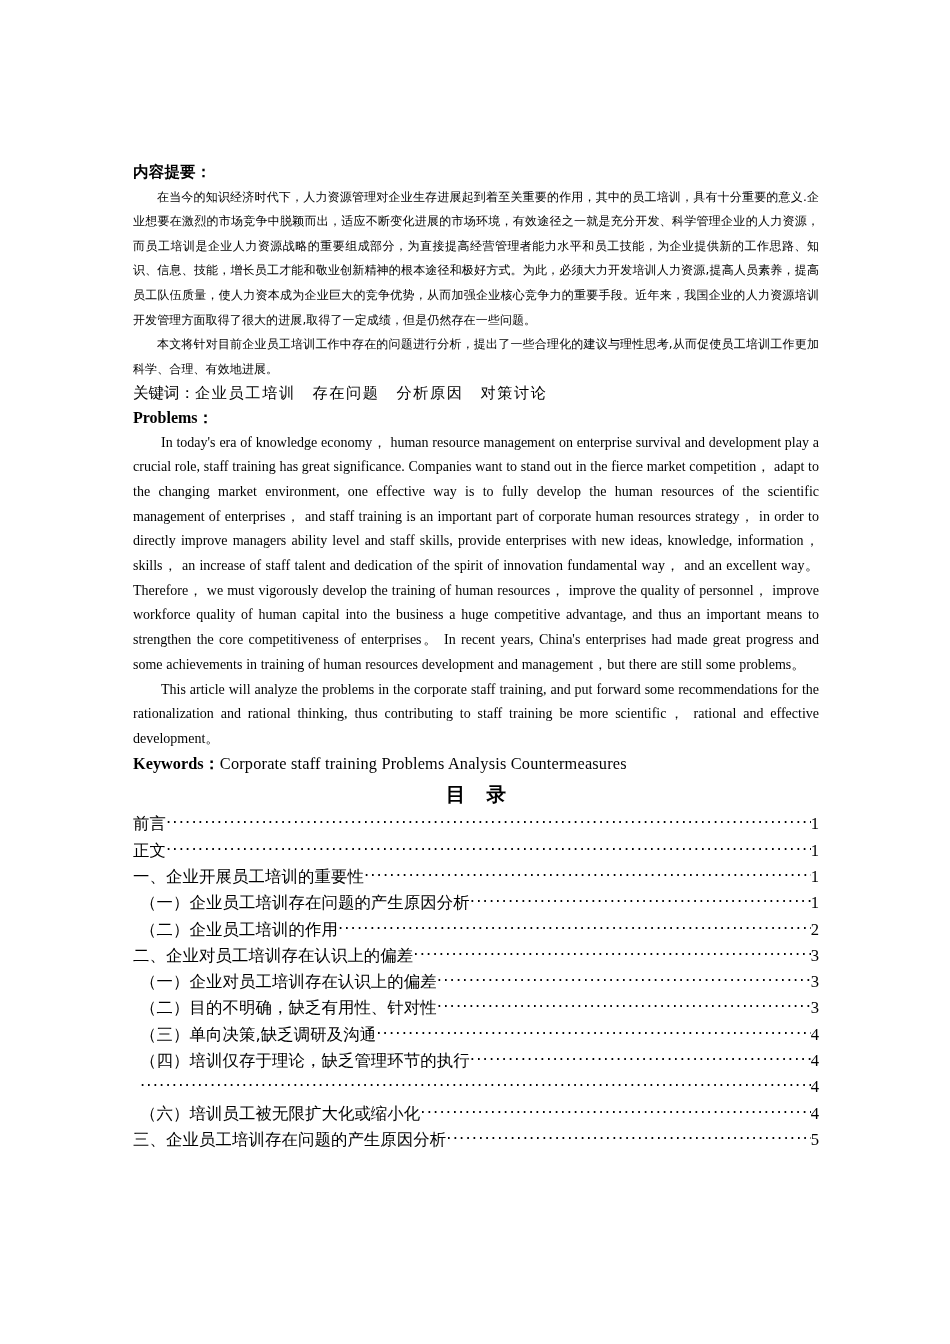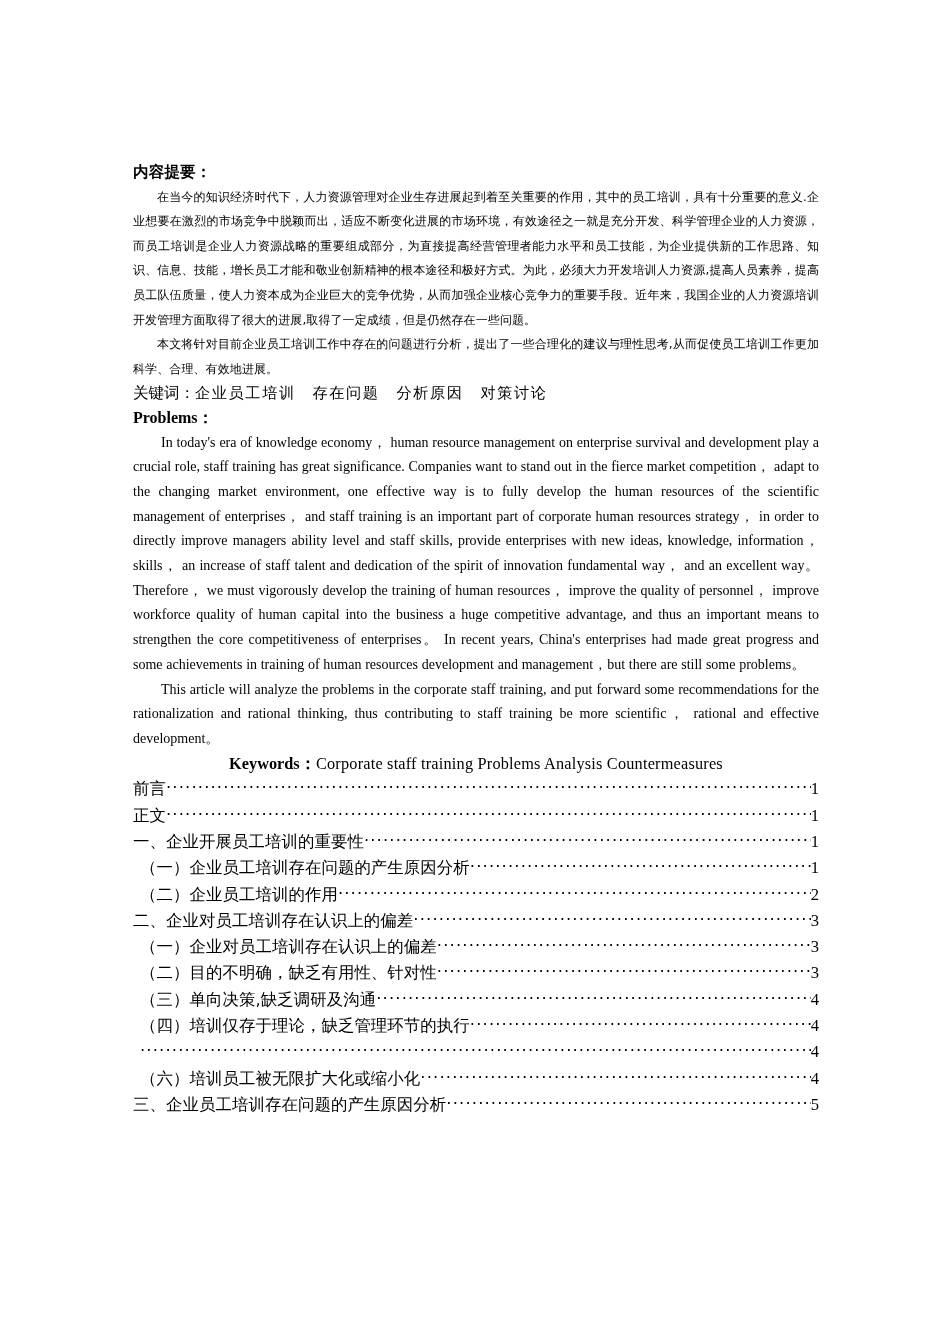--- a/index.html
+++ b/index.html
@@ -86,21 +86,20 @@
     text-indent: 2em;
     margin: 0;
     word-spacing: 0.2px;
   }
   .kw-en-line {
     font-family: "Liberation Serif", "DejaVu Serif", serif;
     font-size: 16.3px;
     line-height: 24.7px;
     margin: 0;
     white-space: nowrap;
-    text-align: center;
   }
   .kw-en-label {
     font-weight: bold;
   }
   .kw-en-terms {
     letter-spacing: 0.2px;
   }
 
   
   .toc-title {
@@ -175,20 +174,21 @@
       <p class="en-para">In today's era of knowledge economy，  human resource management on enterprise survival and development play a crucial role, staff training has great significance. Companies want to stand out in the fierce market competition，  adapt to the changing market environment, one effective way is to fully develop the human resources of the scientific management of enterprises，  and staff training is an important part of corporate human resources strategy，  in order to directly improve managers ability level and staff skills, provide enterprises with new ideas, knowledge, information，  skills，  an increase of staff talent and dedication of the spirit of innovation fundamental way， and an excellent way。 Therefore， we must vigorously develop the training of human resources， improve the quality of personnel， improve workforce quality of human capital into the business a huge competitive advantage, and thus an important means to strengthen the core competitiveness of enterprises。  In recent years, China's enterprises had made great progress and some achievements in training of human resources development and management，but there are still some problems。</p>
 
       <p class="en-para">This article will analyze the problems in the corporate staff training, and put forward some recommendations for the rationalization and rational thinking, thus contributing to staff training be more scientific， rational and effective development。</p>
 
       <p class="kw-en-line">
         <span class="kw-en-label">Keywords：</span><span class="kw-en-terms">Corporate staff training  Problems  Analysis  Countermeasures</span>
       </p>
     </div>
 
     <div>
+      <div class="toc-title">目 录</div>
 
       <div class="toc-list" id="toc-list">
           <div class="toc-row">
             <span class="toc-text">前言</span>
             <span class="toc-dots">···························································································································································································································</span>
             <span class="toc-page">1</span>
           </div>
           <div class="toc-row">
             <span class="toc-text">正文</span>
             <span class="toc-dots">···························································································································································································································</span>

